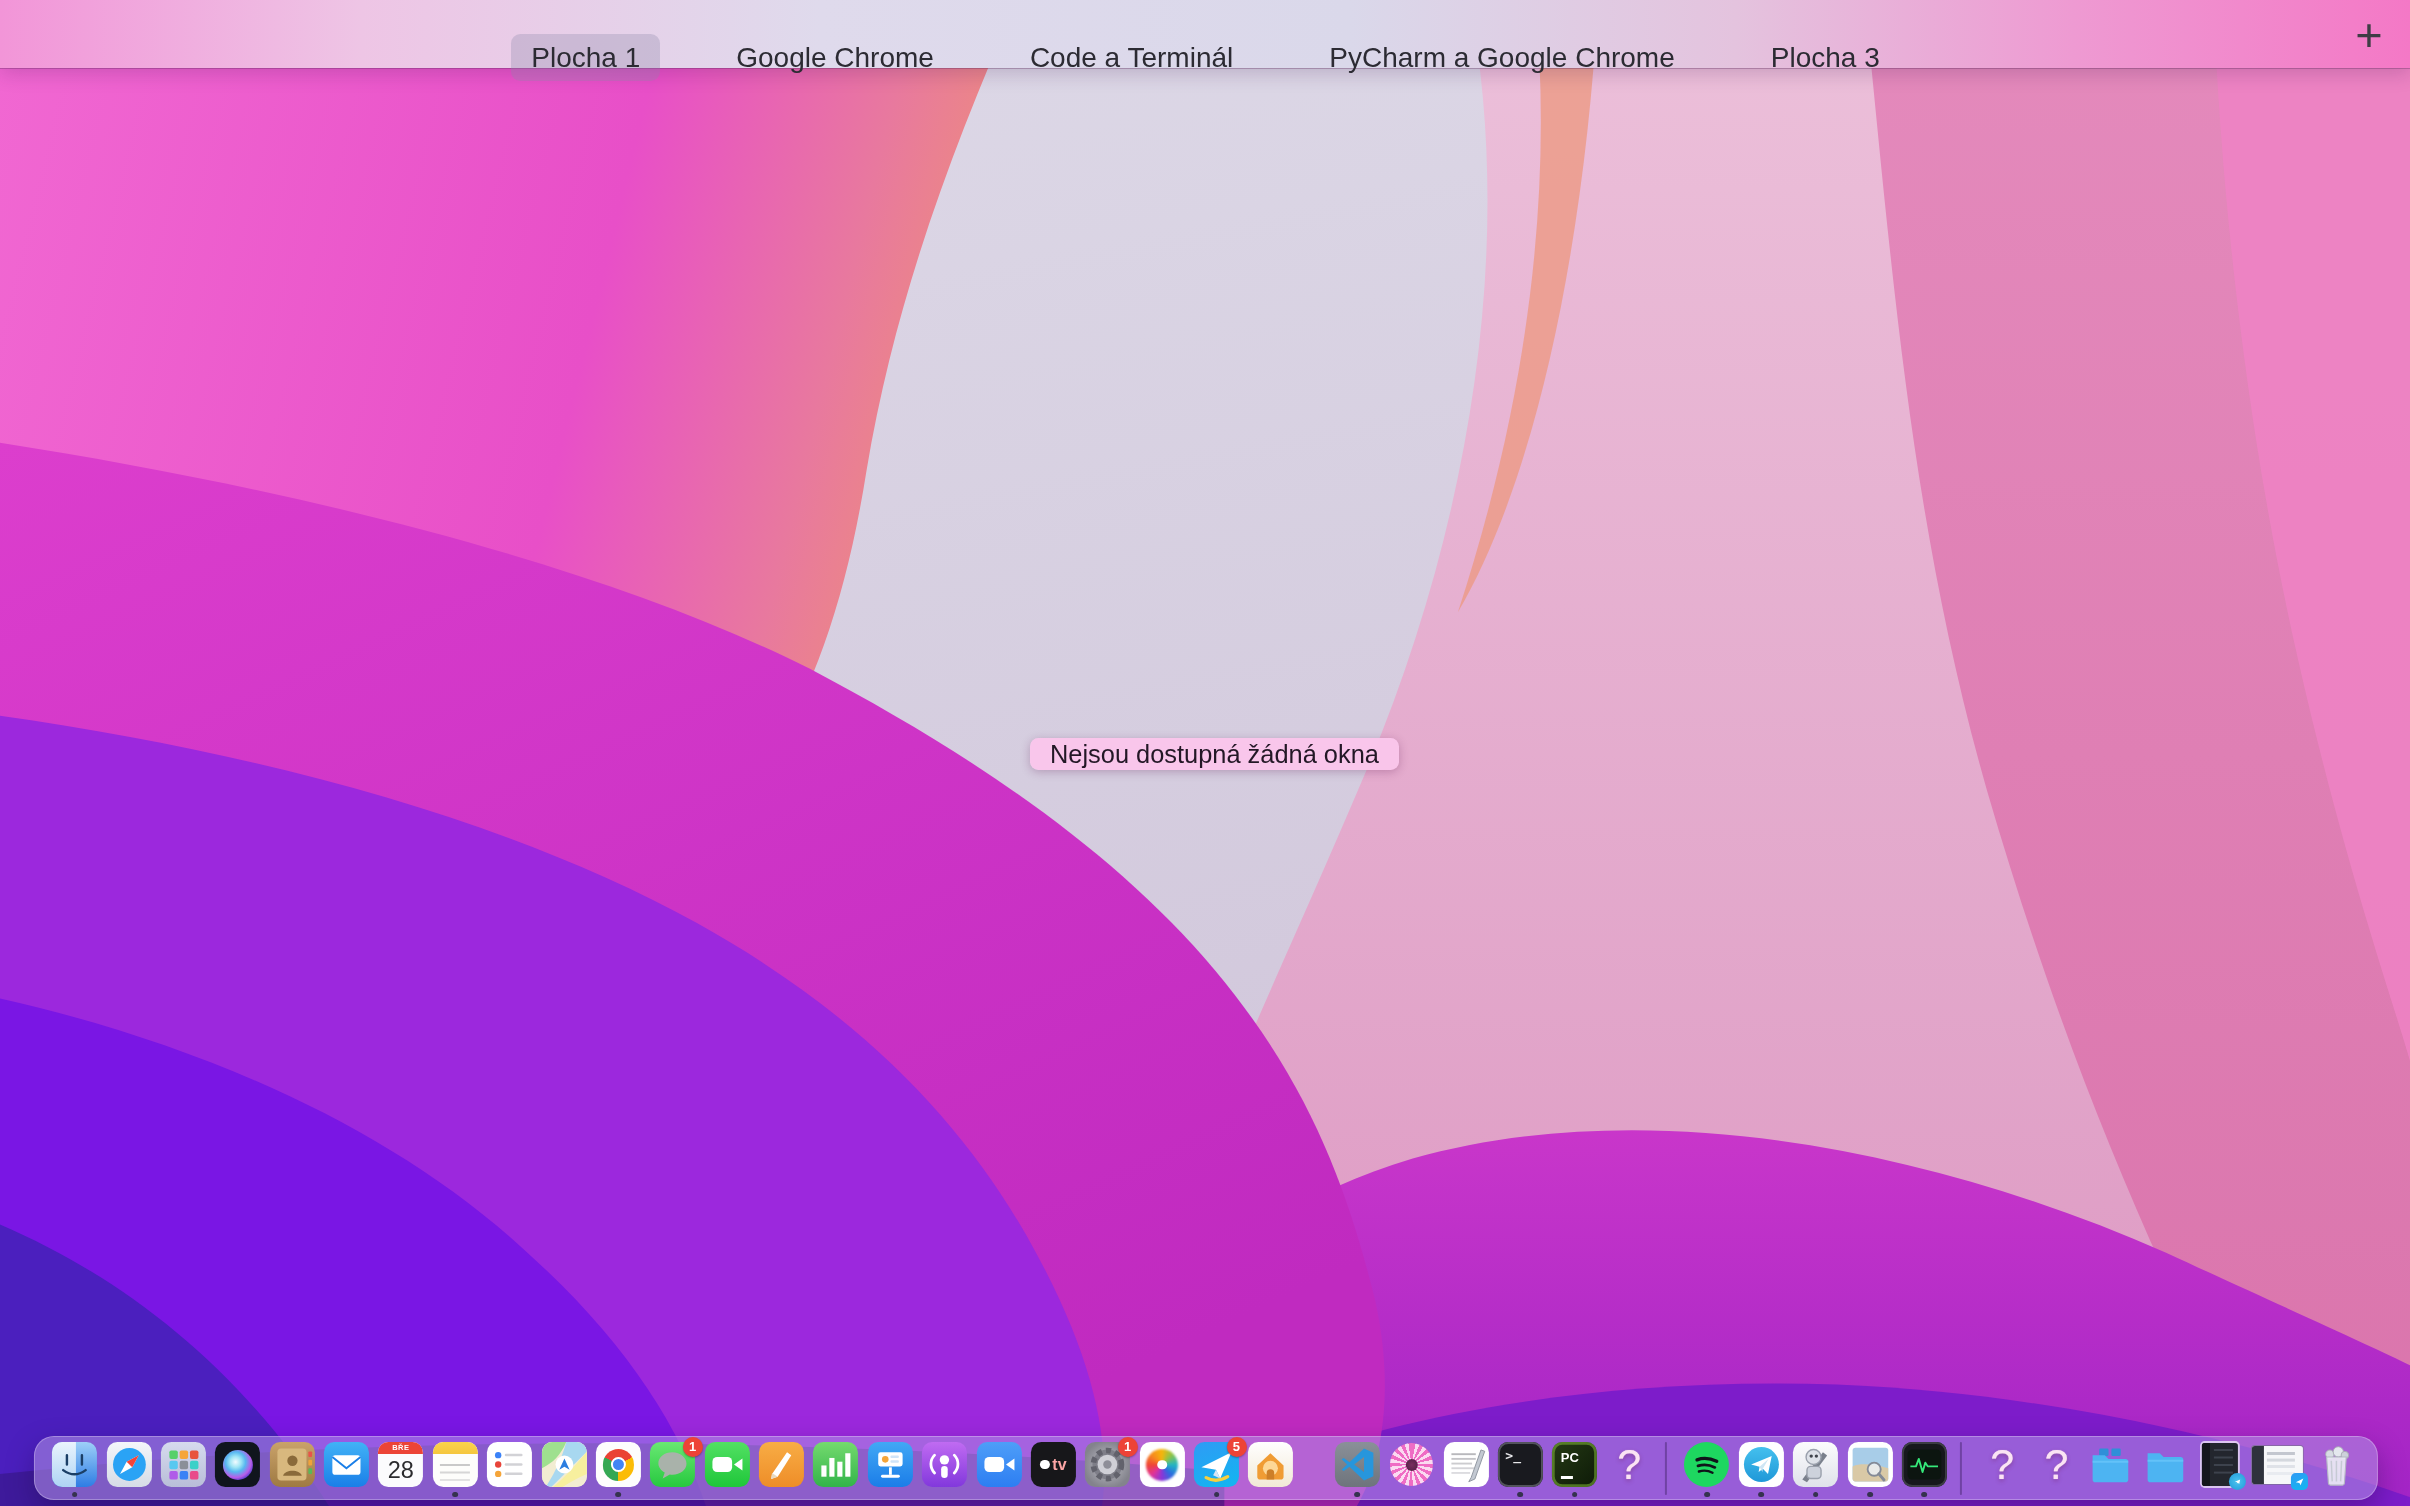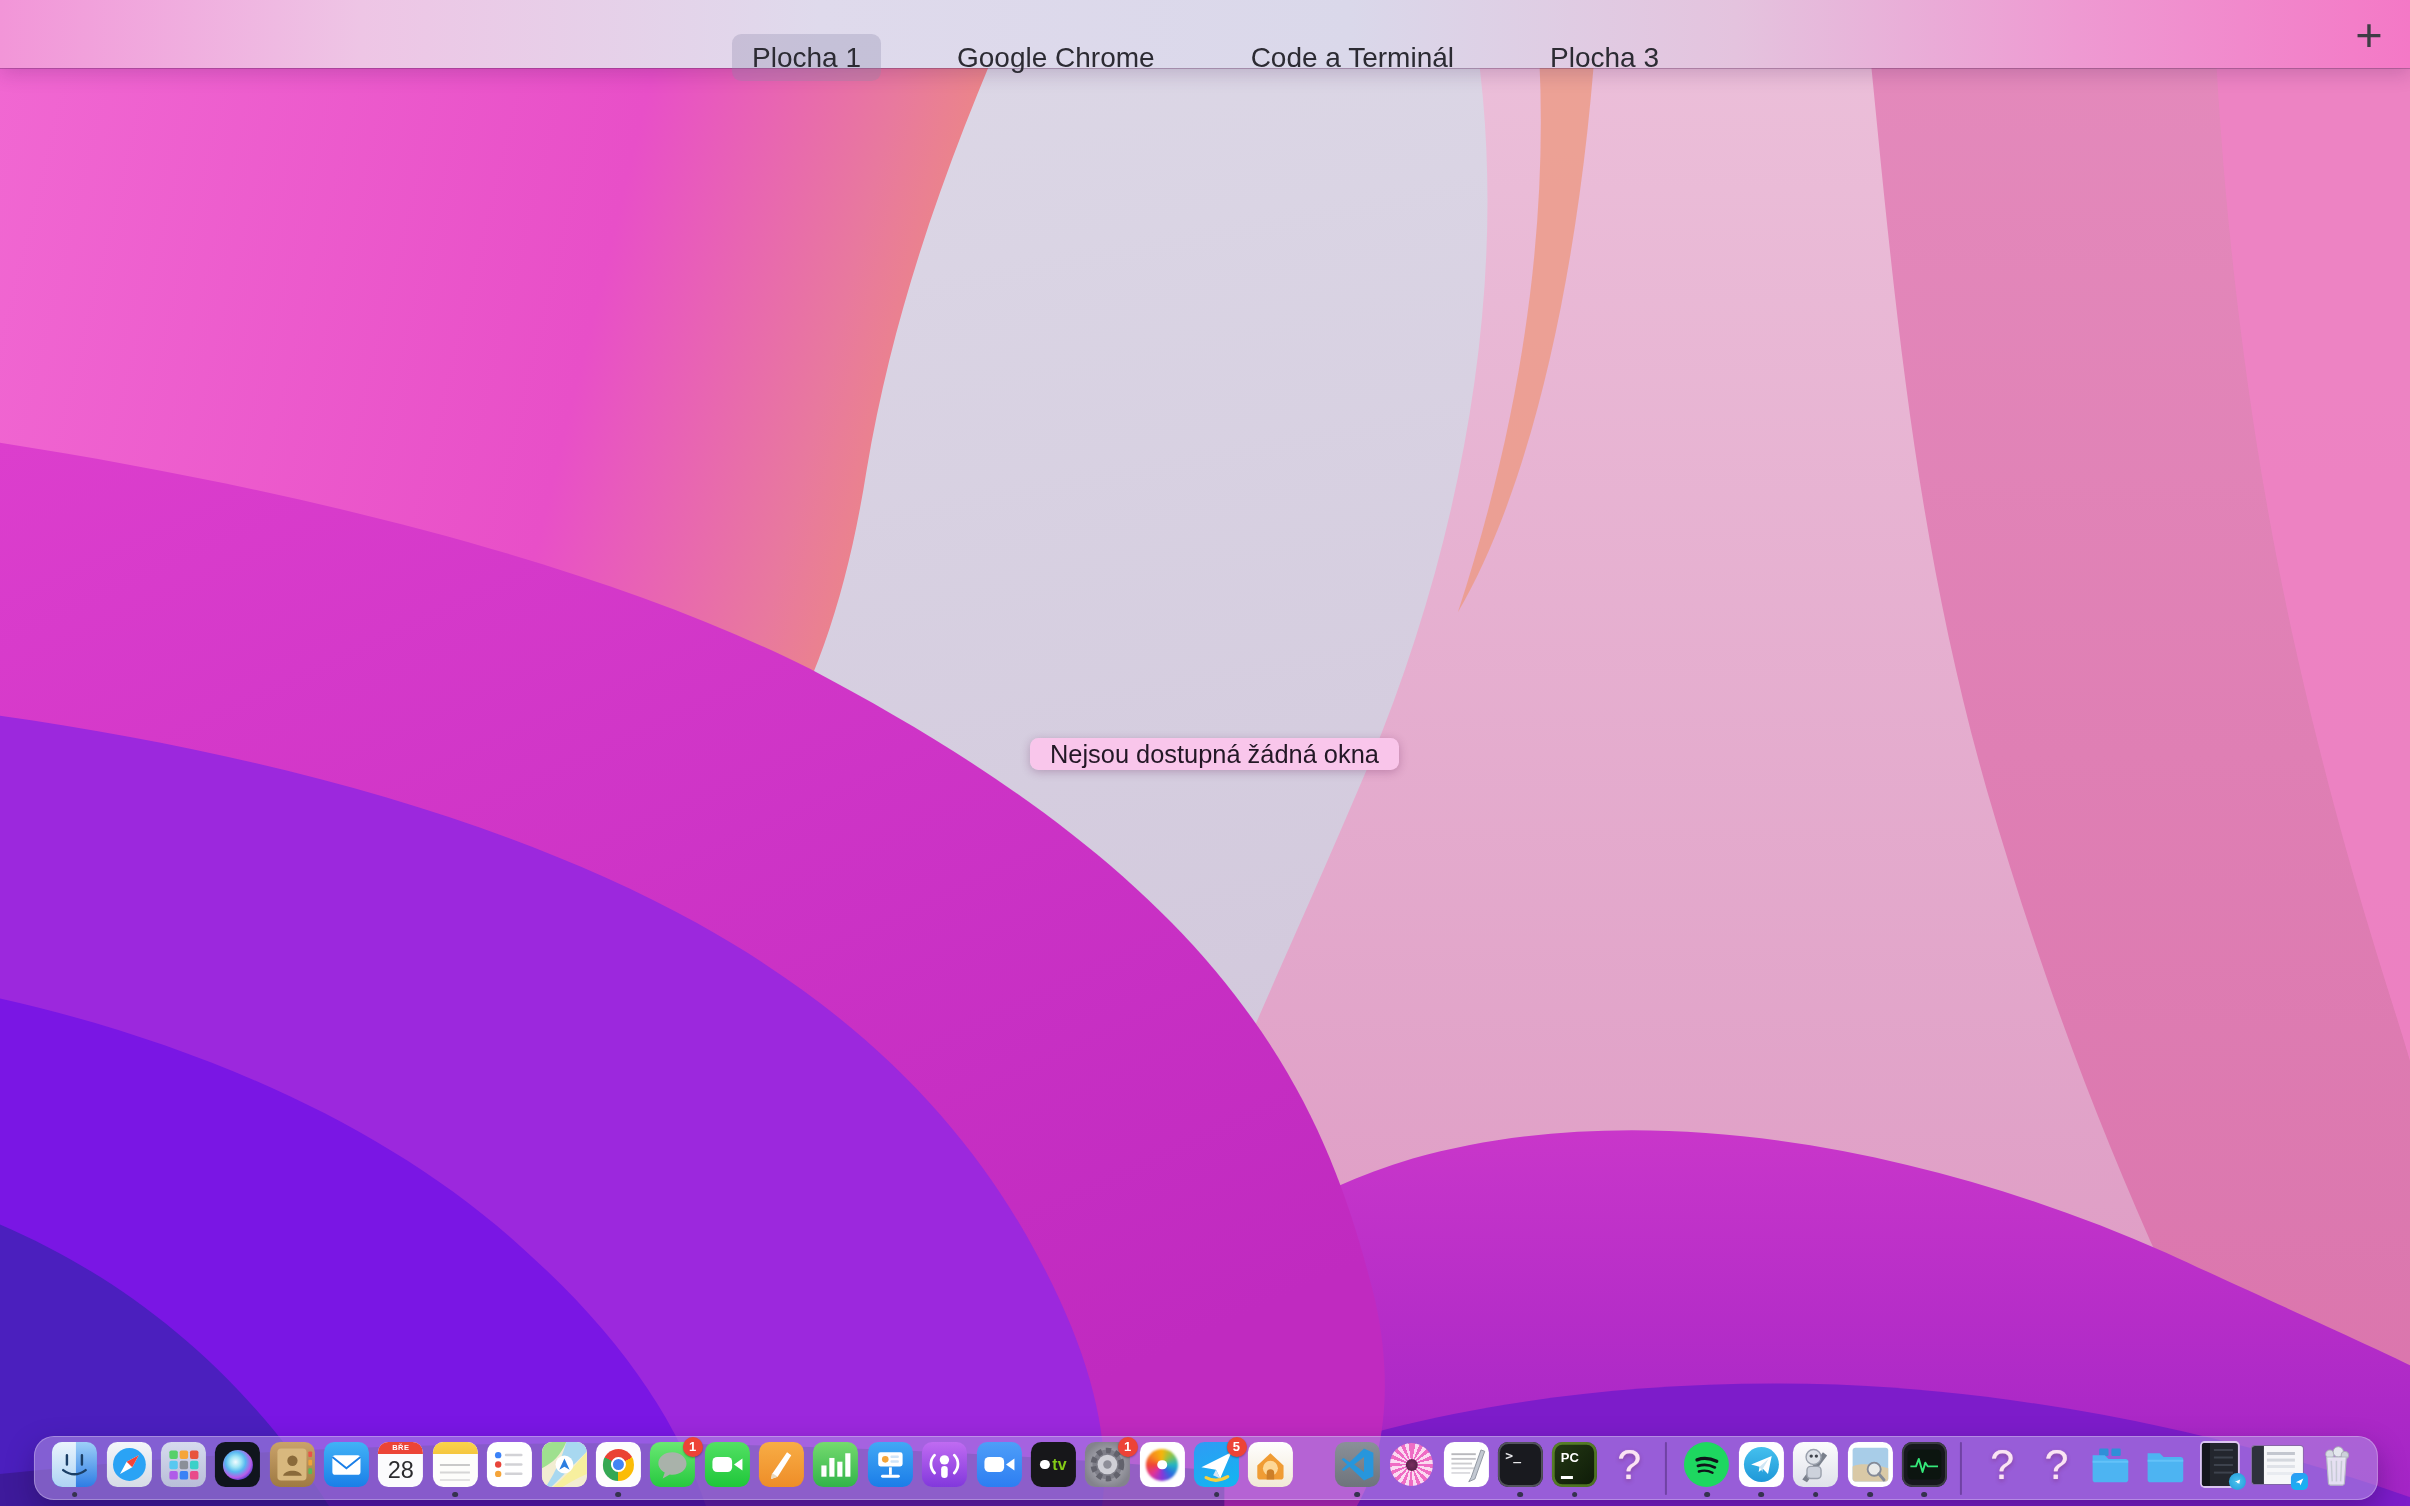--- a/index.html
+++ b/index.html
@@ -77,21 +77,21 @@
   .chrome::after{content:'';position:absolute;inset:15px;border-radius:50%;
     background:#4285f4;border:2.8px solid #fff;box-sizing:border-box;}
   .messages{background:linear-gradient(180deg,#69e873,#27c93f);}
   .facetime{background:linear-gradient(180deg,#52e063,#1fc73a);}
   .pages{background:linear-gradient(180deg,#f8ad45,#ee8d28);}
   .numbers{background:linear-gradient(180deg,#74da6e,#32b44a);}
   .keynote{background:linear-gradient(180deg,#42a8f5,#1b7de8);}
   .podcasts{background:linear-gradient(180deg,#c06bf2,#8238dc);}
   .zoomapp{background:linear-gradient(180deg,#4e9ef8,#2d7ef2);}
   .appletv{background:#17171a;display:flex;align-items:center;justify-content:center;}
-  .appletv span{color:#84cc16;font:700 16px "Liberation Sans",sans-serif;}
+  .appletv span{color:#fca5a5;font:700 16px "Liberation Sans",sans-serif;}
   .appletv b{width:9.4px;height:9.4px;border-radius:50% 50% 48% 48%;background:#fff;margin-right:2.8px;
     position:relative;}
   .sysprefs{background:radial-gradient(circle,#c2c2ca 0%,#83838c 75%);}
   .photos{background:#fff;}
   .photos::before{content:'';position:absolute;inset:6.6px;border-radius:50%;filter:blur(1.1px);
     background:conic-gradient(#f6b60a,#8bc44a,#22b5c4,#2a6de0,#8a35d8,#e0329a,#ef4436,#f78a1e,#f6b60a);}
   .photos::after{content:'';position:absolute;left:50%;top:50%;width:9.4px;height:9.4px;
     transform:translate(-50%,-50%);border-radius:50%;background:#fff;}
   .spark{background:linear-gradient(160deg,#2f9bf5,#12b6f0);}
   .homeapp{background:linear-gradient(180deg,#ffffff,#f1e9d6);}
@@ -185,20 +185,21 @@
   <path d="M0,760 C280,800 540,870 740,980 C920,1080 1030,1200 1100,1330 C1160,1440 1180,1530 1170,1600 L0,1600 Z" fill="#9c28dd"></path>
   <path d="M0,1060 C220,1110 420,1200 560,1330 C660,1420 720,1510 750,1600 L0,1600 Z" fill="#7a16e4"></path>
   <path d="M0,1300 C140,1360 260,1460 350,1600 L0,1600 Z" fill="#4b1fbe"></path>
   <path d="M0,1565 C400,1522 820,1522 1300,1562 L1300,1600 L0,1600 Z" fill="#34157e" opacity="0.55"></path>
 </svg>
 
 <div id="spaces-bar">
   <button class="space active">Plocha 1</button>
   <button class="space">Google Chrome</button>
   <button class="space">Code a Terminál</button>
+  <button class="space">PyCharm a Google Chrome</button>
   <button class="space">Plocha 3</button>
   <button id="add-space">+</button>
 </div>
 
 <div id="tooltip">Nejsou dostupná žádná okna</div>
 
 <div id="dock">
 
   <div class="slot">
     <div class="ic finder">

